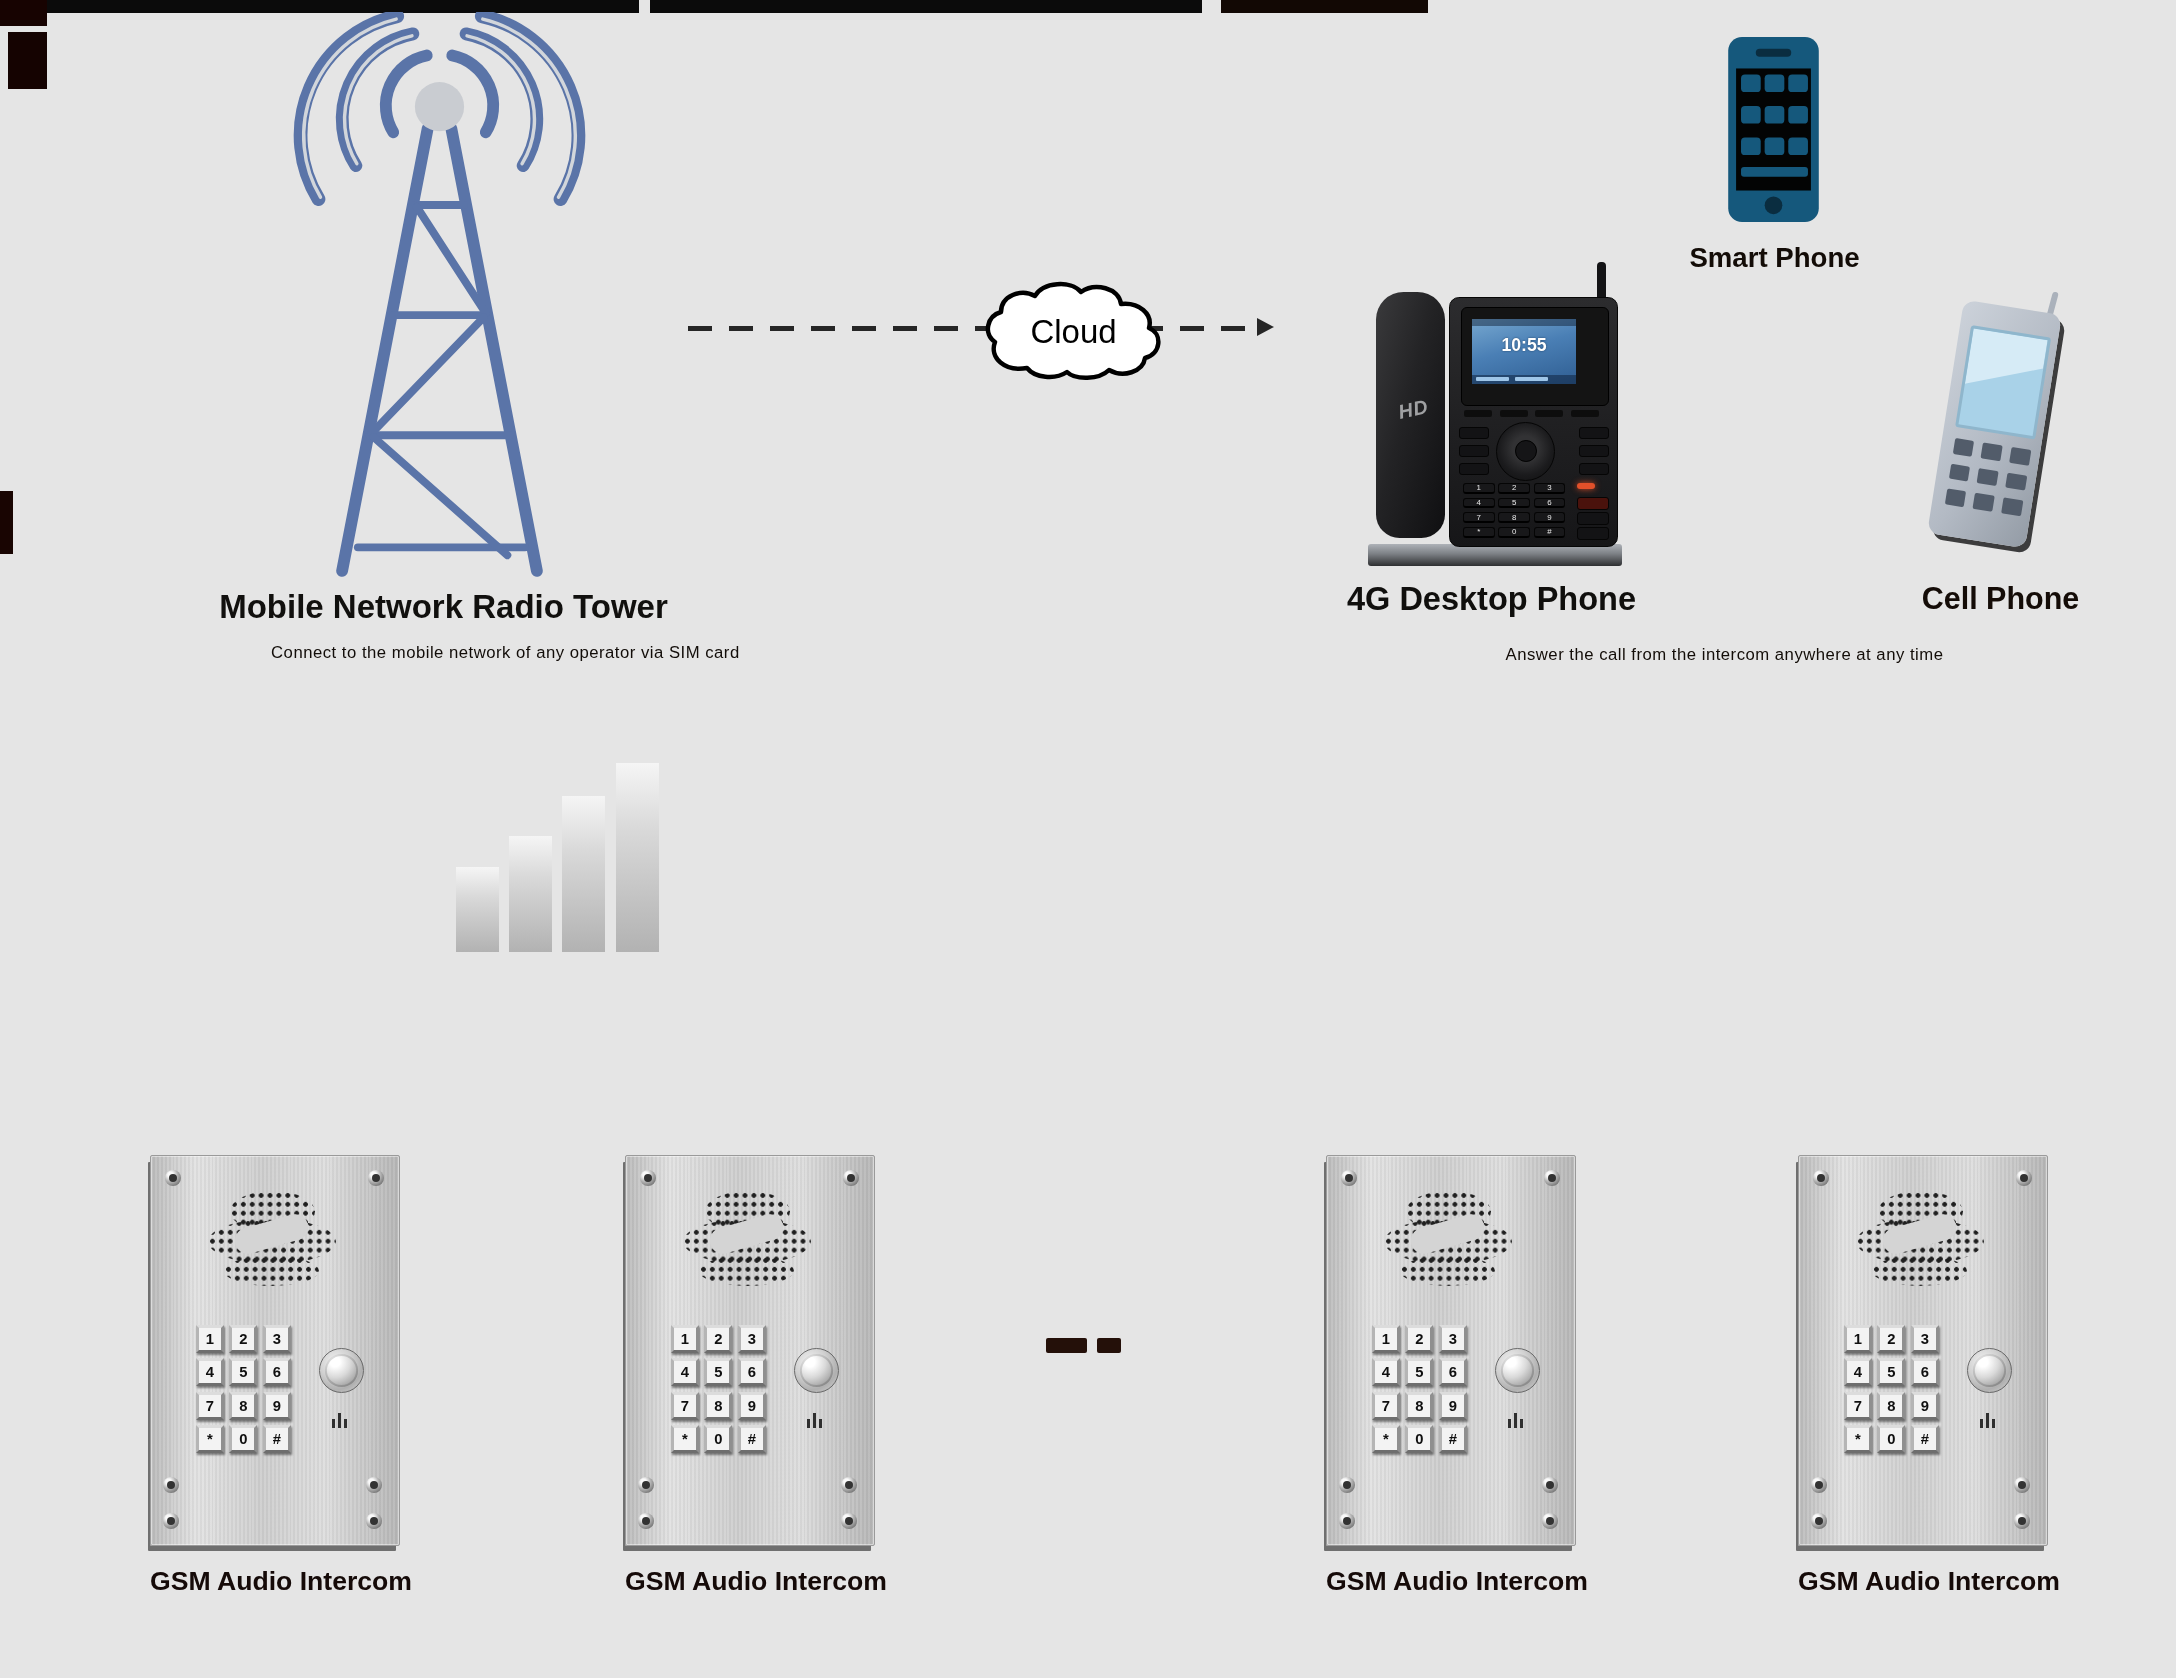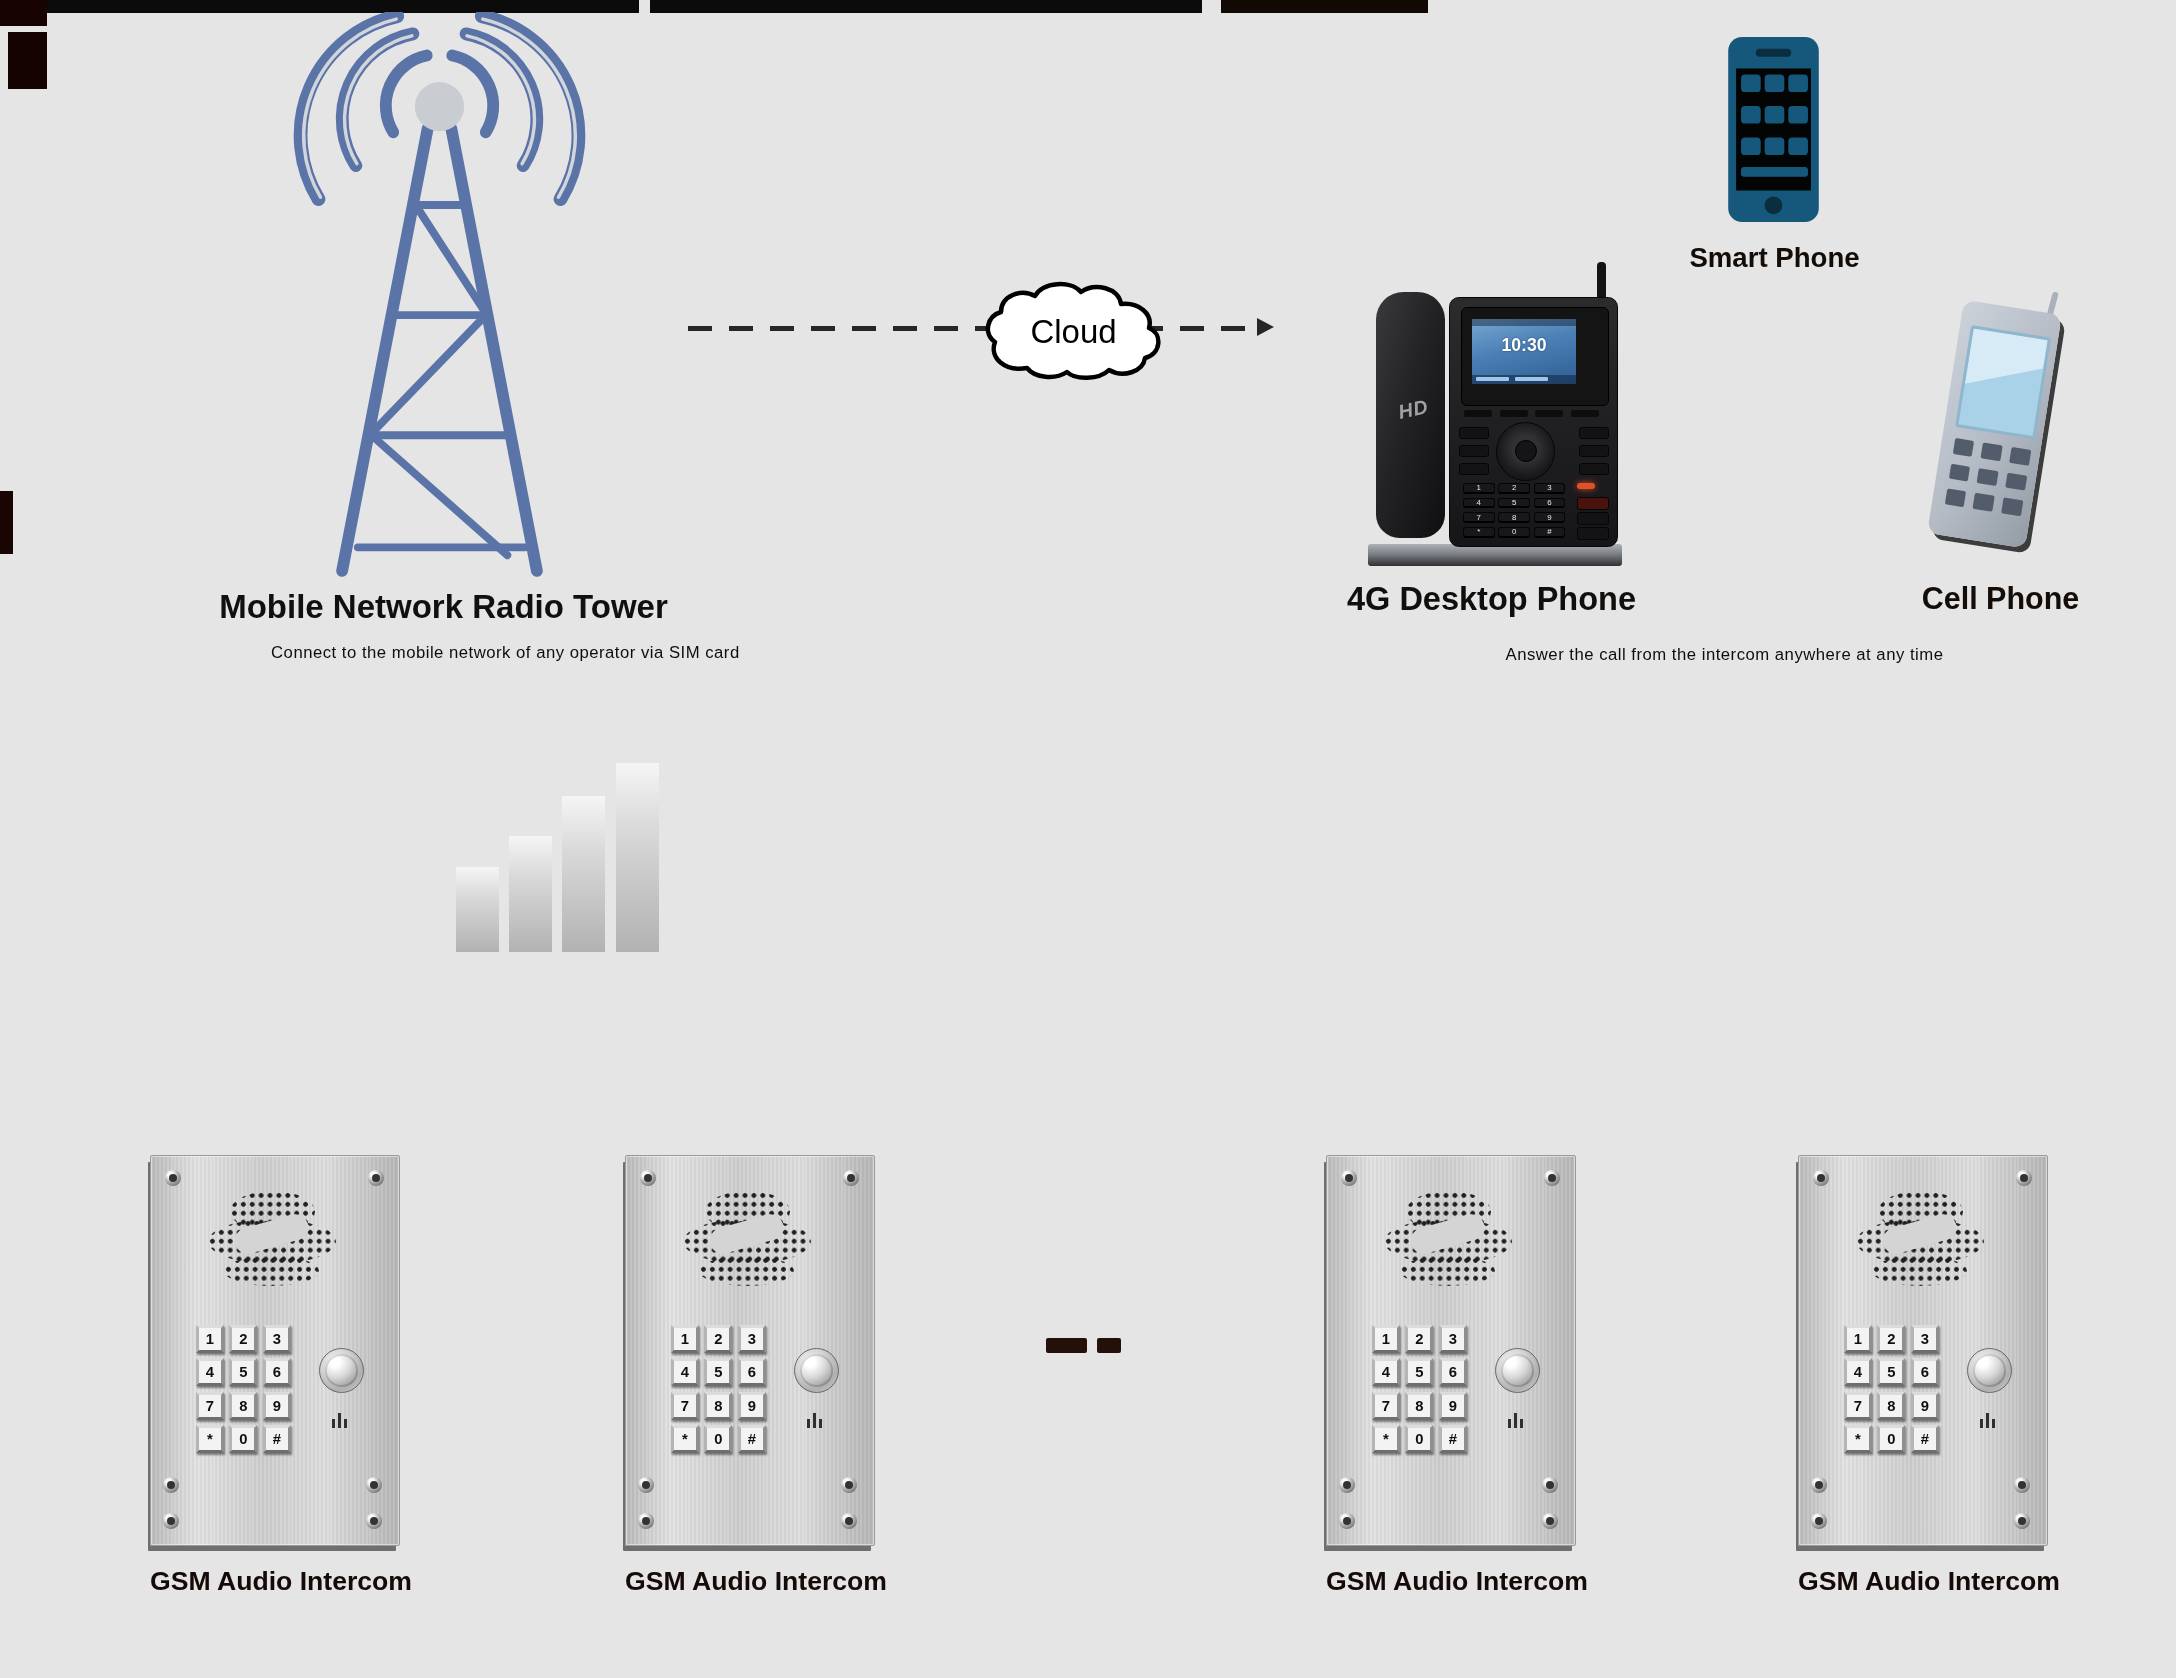--- a/index.html
+++ b/index.html
@@ -185,21 +185,21 @@
     <div class="ph ph-antenna-thin"></div>
     <div class="ph ph-antenna"></div>
     <div class="ph ph-base-shadow"></div>
     <div class="ph ph-handset">
       <div class="ph ph-hd">HD</div>
     </div>
     <div class="ph ph-body"></div>
     <div class="ph ph-bezel"></div>
     <div class="ph ph-screen">
       <div class="ph-screen-top"></div>
-      <div class="ph-time">10:30</div>
+      <div class="ph-time">10:55</div>
       <div class="ph-screen-bot">
           <i></i>
           <i></i>
         </div>
     </div>
     <div class="ph ph-softkey" style="left:100px;"></div>
     <div class="ph ph-softkey" style="left:136px;"></div>
     <div class="ph ph-softkey" style="left:171px;"></div>
     <div class="ph ph-softkey" style="left:207px;"></div>
     <div class="ph ph-dpad"></div>

